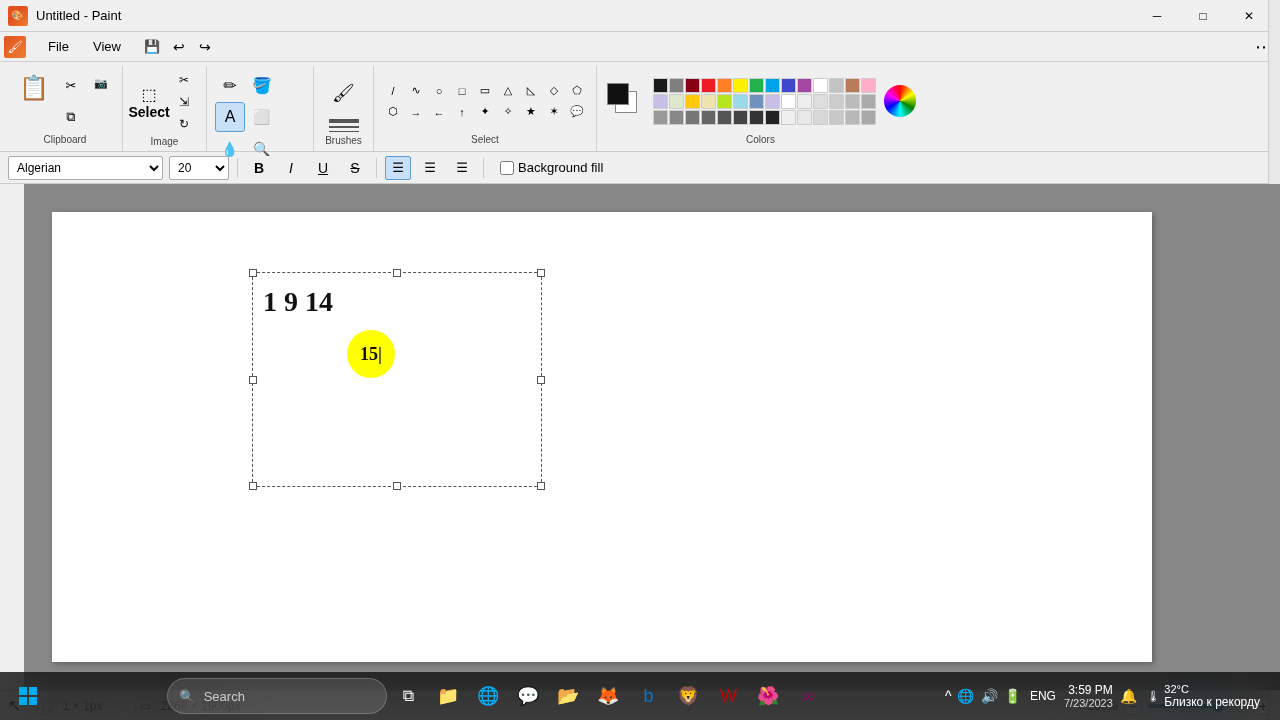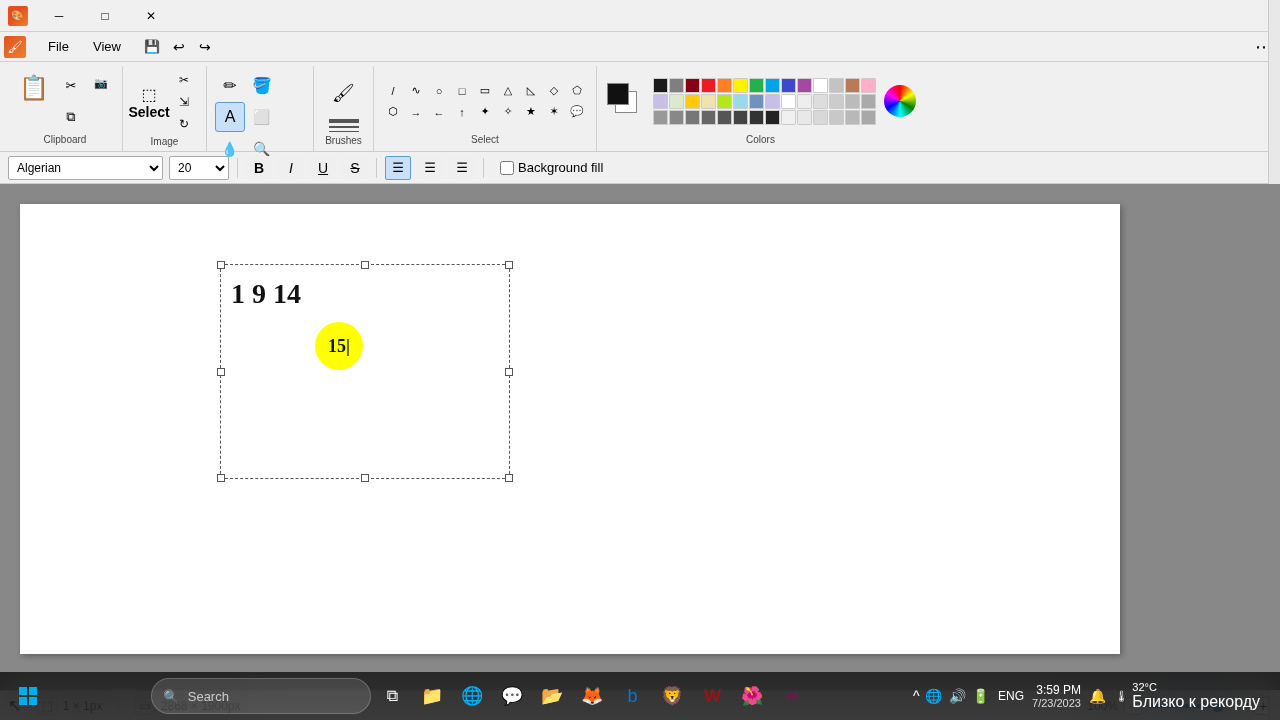--- a/index.html
+++ b/index.html
@@ -157,23 +157,24 @@
     .bg-checkbox { width: 14px; height: 14px; cursor: pointer; }
 
     
     #canvas-area {
       background: #888;
       flex: 1;
       overflow: auto;
       display: flex;
       align-items: flex-start;
       justify-content: flex-start;
-      padding: 20px;
+      padding: 28px;
       position: relative;
       height: calc(720px - 32px - 30px - 90px - 32px - 30px);
+      margin-left: 24px;
     }
     #paint-canvas {
       background: white;
       position: relative;
       width: 1100px;
       min-height: 450px;
       box-shadow: 2px 2px 6px rgba(0,0,0,0.3);
     }
 
     
@@ -345,20 +346,21 @@
       display: flex; align-items: center; justify-content: center;
       font-size: 11px; cursor: pointer; border-radius: 2px;
     }
 
   </style>
 </head>
 <body>
 
 <div id="title-bar">
   <div class="app-icon">🎨</div>
+  <span style="font-size:13px;flex:1;">Untitled - Paint</span>
   <div class="window-controls">
     <button class="win-btn">─</button>
     <button class="win-btn">□</button>
     <button class="win-btn close">✕</button>
   </div>
 </div>
 
 <div id="menu-bar">
   <div style="display:flex;align-items:center;gap:2px;margin-right:8px;">
     <div class="app-icon" style="width:22px;height:22px;font-size:12px;background:linear-gradient(135deg,#e05020,#f08030);border-radius:2px;display:flex;align-items:center;justify-content:center;color:white;">🖌</div>
@@ -655,17 +657,17 @@
       <div class="time">3:59 PM</div>
       <div class="date">7/23/2023</div>
     </div>
 
     <span class="tray-icon">🔔</span>
 
     <div class="weather-widget">
       <span>🌡</span>
       <div>
         <div>32°C</div>
-        <div style="font-size:16px;">Близко к рекорду</div>
+        <div style="font-size:12px;">Близко к рекорду</div>
       </div>
     </div>
   </div>
 </div>
 
 </body></html>

